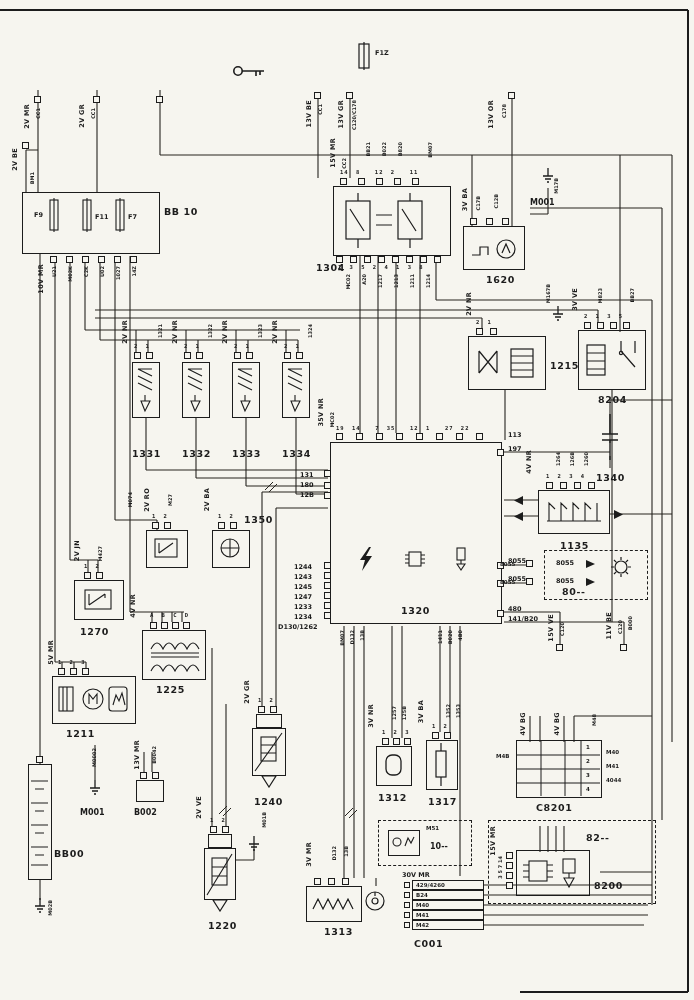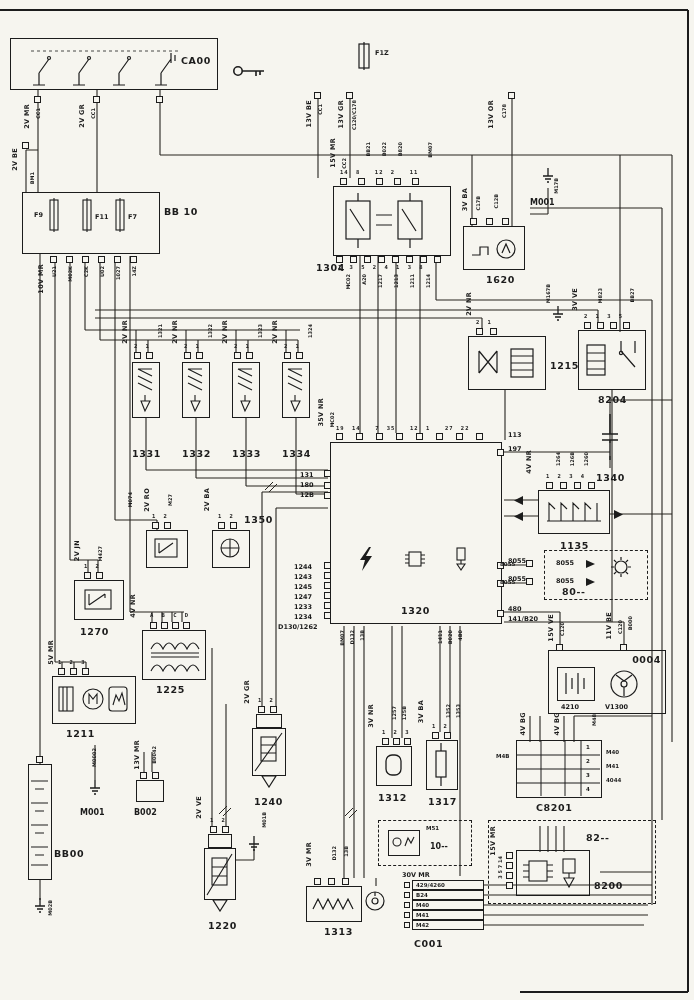--- a/index.html
+++ b/index.html
@@ -70,35 +70,20 @@
     </g>
     <g stroke="#26241f" stroke-width="1" fill="none">
       <path d="M265 490L273 482 M269 492L277 484 M219 814L227 806 M223 816L231 808
                M345 816L353 808 M349 818L357 810"></path>
     </g>
     <g stroke="#1c1c1c" stroke-width="2" fill="none">
       <path d="M0 10H688 M688 10V992 M520 992H688"></path>
     </g>
   </svg>
 
-  <div class="box" style="left:10px;top:38px;width:208px;height:52px">
-    <svg width="206" height="49" viewBox="0 0 206 49">
-      <g stroke="#1c1c1c" stroke-width="1.2" fill="none">
-        <path d="M28 46V34 M28 34L38 20 M22 46H34"></path>
-          <circle cx="38" cy="19" r="1.5"></circle>
-        <path d="M68 46V34 M68 34L78 20 M62 46H74"></path>
-          <circle cx="78" cy="19" r="1.5"></circle>
-        <path d="M108 46V34 M108 34L118 20 M102 46H114"></path>
-          <circle cx="118" cy="19" r="1.5"></circle>
-        <path d="M150 46V34 M150 34L160 20 M144 46H156 M160 14V24 M164 16v6"></path>
-        <path d="M20 12H170" stroke-dasharray="3 3" stroke-width=".8"></path>
-      </g>
-    </svg>
-    <span class="lbl" style="right:6px;top:16px">CA00</span>
-  </div>
   <svg class="abs" style="left:232px;top:62px" width="34" height="18" viewBox="0 0 34 18">
     <g stroke="#1c1c1c" stroke-width="1.6" fill="none">
         <circle cx="6" cy="9" r="4.2"></circle>
         <path d="M10 9H32 M24 9v5 M28 9v4"></path>
       </g>
   </svg>
   <span class="pin" style="left:34px;top:96px"></span>
   <span class="pin" style="left:93px;top:96px"></span>
   <span class="pin" style="left:156px;top:96px"></span>
   <span class="v" style="left:24px;top:104px">2V MR</span>
@@ -523,39 +508,20 @@
   </div>
   <span class="lbl" style="left:66px;top:728px">1211</span>
 
   <span class="v" style="left:548px;top:614px">15V VE</span>
   <span class="vs" style="left:560px;top:622px">C120</span>
   <span class="v" style="left:606px;top:612px">11V BE</span>
   <span class="vs" style="left:618px;top:620px">C120</span>
   <span class="vs" style="left:628px;top:616px">B000</span>
   <span class="pin" style="left:556px;top:644px"></span>
   <span class="pin" style="left:620px;top:644px"></span>
-  <div class="box" style="left:548px;top:650px;width:118px;height:64px">
-    <span class="lbl" style="right:4px;top:3px">0004</span>
-    <div class="box" style="left:8px;top:16px;width:38px;height:34px">
-      <svg width="35" height="31" viewBox="0 0 35 31">
-        <g stroke="#1c1c1c" stroke-width="1.2" fill="none">
-            <path d="M8 5v21 M14 10v11 M20 5v21 M26 10v11"></path>
-          </g>
-      </svg>
-    </div>
-    <span class="t" style="left:12px;top:53px">4210</span>
-    <svg class="abs" style="left:58px;top:16px" width="34" height="34" viewBox="0 0 34 34">
-      <g stroke="#1c1c1c" stroke-width="1.2" fill="none">
-          <circle cx="17" cy="17" r="13"></circle>
-          <circle cx="17" cy="17" r="3"></circle>
-        <path d="M17 14l8-6 M17 14l-8-6 M17 20v9"></path>
-        </g>
-      </svg>
-    <span class="t" style="left:56px;top:53px">V1300</span>
-  </div>
 
   <span class="v" style="left:244px;top:680px">2V GR</span>
   <span class="pinstr" style="left:258px;top:698px">1 2</span>
   <span class="pin" style="left:258px;top:706px"></span>
   <span class="pin" style="left:270px;top:706px"></span>
   <div class="box" style="left:256px;top:714px;width:26px;height:14px"></div>
   <div class="box" style="left:252px;top:728px;width:34px;height:48px">
     <svg width="31" height="45" viewBox="0 0 31 45">
       <g stroke="#1c1c1c" stroke-width="1.1" fill="none">
           <rect x="8" y="8" width="15" height="24"></rect>

